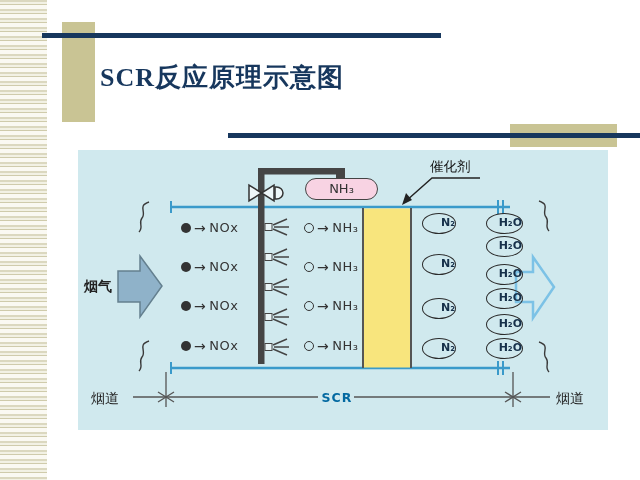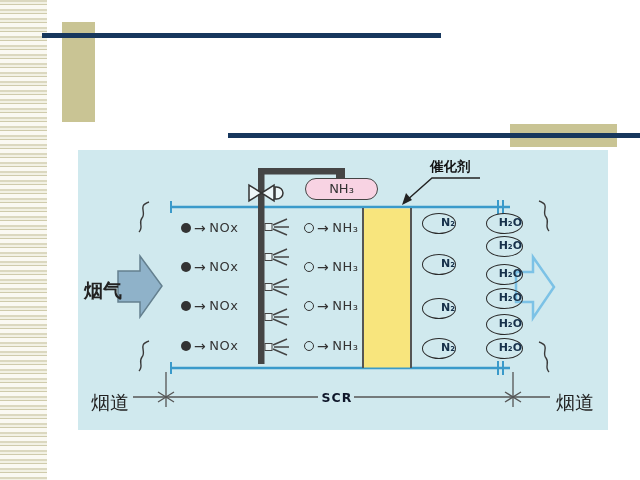--- a/index.html
+++ b/index.html
@@ -17,53 +17,54 @@
   .tan-rect2{position:absolute;left:510px;top:124px;width:107px;height:23px;background:#c9c494;}
   .rule-mid{position:absolute;left:228px;top:133px;width:412px;height:5px;background:#17375d;}
 
   .title{position:absolute;left:100px;top:60px;font-family:"Liberation Serif","DejaVu Serif",serif;
     font-size:26px;font-weight:bold;color:#17375d;letter-spacing:1px;white-space:nowrap;}
 
   
   .diagram{position:absolute;left:78px;top:150px;width:530px;height:280px;background:#d0e9ee;}
   .diagram svg{position:absolute;left:0;top:0;}
 
-  .lbl{position:absolute;color:#222;font-size:19px;white-space:nowrap;}
+  .lbl{position:absolute;color:#222;font-size:14px;white-space:nowrap;}
 
   .pill{position:absolute;left:227px;top:28px;width:73px;height:22px;background:#f8d3e3;
     border:1.5px solid #444;border-radius:12px;box-sizing:border-box;
     text-align:center;line-height:19px;font-size:13px;color:#333;font-weight:500;}
 
-  .cat-label{position:absolute;left:352px;top:8px;font-size:13.5px;font-weight:700;color:#111;}
+  .cat-label{position:absolute;left:352px;top:8px;font-size:13.5px;font-weight:400;color:#111;}
 
   .row-item{position:absolute;display:flex;align-items:center;gap:3px;color:#333;
     font-size:13px;letter-spacing:0.5px;font-weight:500;}
   .dot{width:10px;height:10px;border-radius:50%;background:#333;flex:0 0 auto;}
   .ring{width:10px;height:10px;border-radius:50%;border:1.6px solid #333;box-sizing:border-box;
     background:transparent;flex:0 0 auto;}
   .arr{font-size:14px;line-height:10px;color:#333;}
 
   .oval{position:absolute;border:1.6px solid #2b2b2b;border-radius:50%;box-sizing:border-box;
     text-align:right;font-size:11px;font-weight:600;color:#16304a;background:transparent;}
   .oval.n2{left:344px;width:34px;height:21px;line-height:18px;}
   .oval.h2o{left:408px;width:37px;height:21px;line-height:18px;}
 
   .flue-gas{position:absolute;left:6px;top:128px;font-weight:600;}
   .duct-left{position:absolute;left:13px;top:240px;}
   .duct-right{position:absolute;left:478px;top:240px;}
   .scr-label{position:absolute;left:242px;top:240px;width:34px;text-align:center;
-    font-size:12.5px;font-weight:600;color:#0f172a;letter-spacing:1px;}
+    font-size:12.5px;font-weight:600;color:#0369a1;letter-spacing:1px;}
 </style>
 </head>
 <body>
 
 <div id="slide">
   <div class="stripes"></div>
   <div class="tan-bar"></div>
   <div class="rule-top"></div>
+  <div class="title">SCR反应原理示意图</div>
   <div class="tan-rect2"></div>
   <div class="rule-mid"></div>
 
   <div class="diagram">
     <svg width="530" height="280" viewBox="0 0 530 280">
 
       <line x1="92" y1="57" x2="432" y2="57" stroke="#3a9aca" stroke-width="2.5"></line>
       <line x1="92" y1="218" x2="432" y2="218" stroke="#3a9aca" stroke-width="2.5"></line>
       <path d="M93,51 V63 M420,50 V64 M425,50 V64 M93,212 V224 M420,211 V225 M425,211 V225" stroke="#3a9aca" stroke-width="2" fill="none"></path>
 

